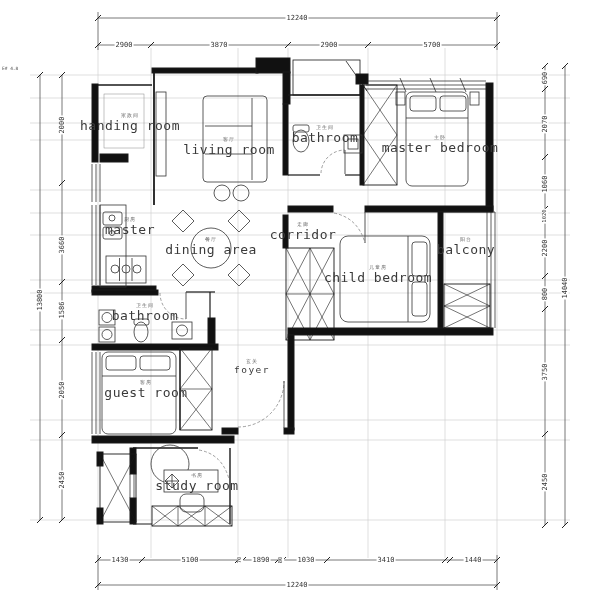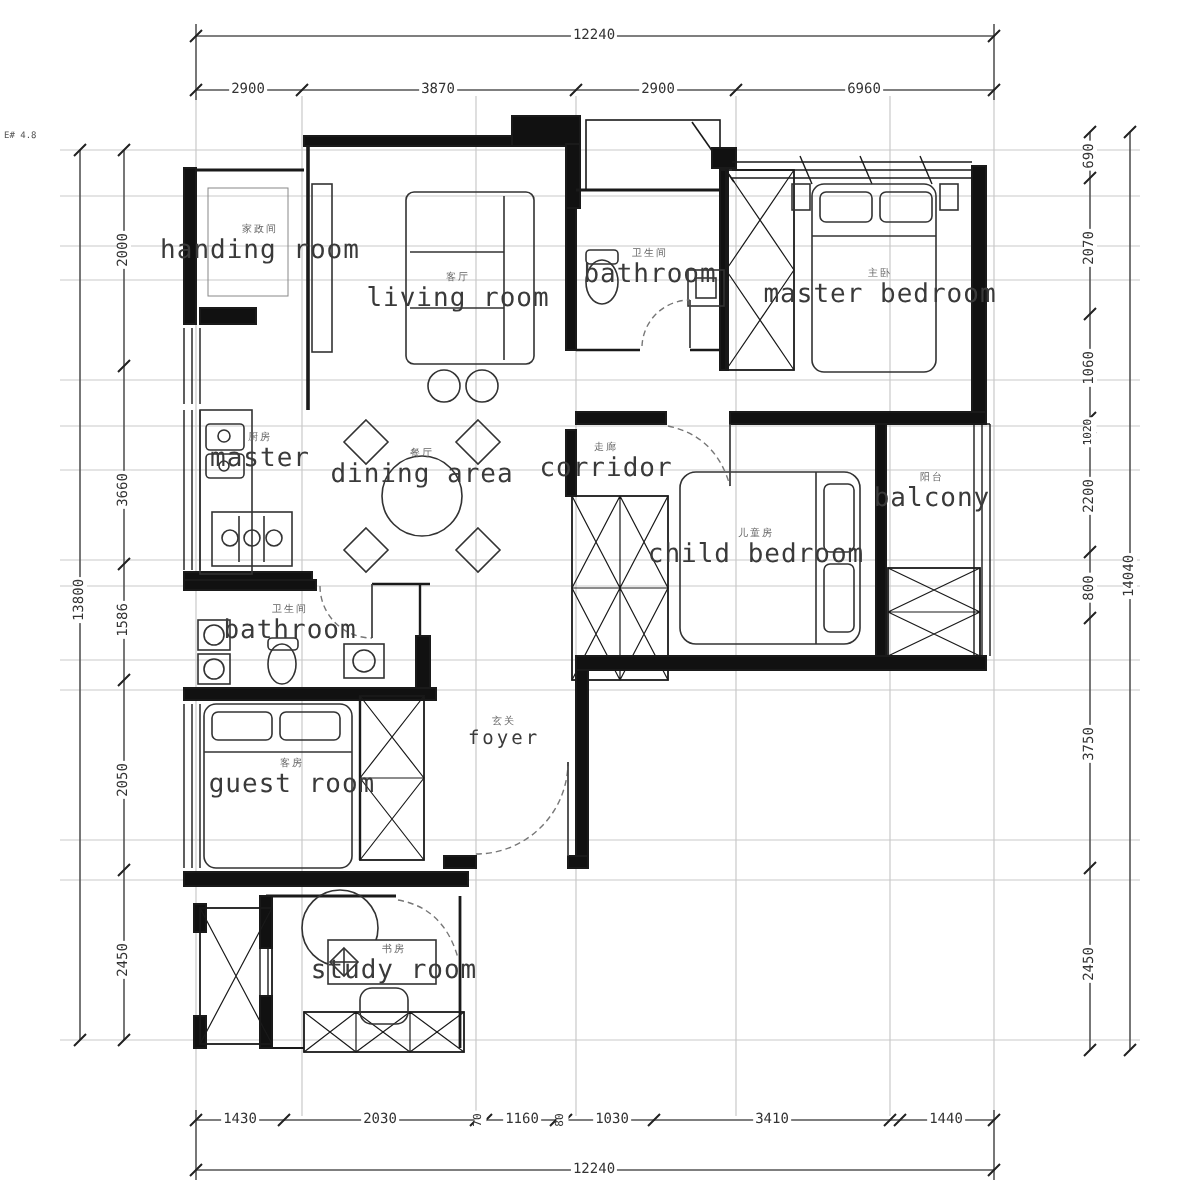--- a/index.html
+++ b/index.html
@@ -283,26 +283,26 @@
     <line x1="284" y1="428" x2="284" y2="381"></line>
   </g>
 </svg>
 
   <span class="note" style="left:2px;top:66px">E# 4.8</span>
 
   <span class="dim" style="left:297px;top:18px">12240</span>
   <span class="dim" style="left:124px;top:45px">2900</span>
   <span class="dim" style="left:219px;top:45px">3870</span>
   <span class="dim" style="left:329px;top:45px">2900</span>
-  <span class="dim" style="left:432px;top:45px">6960</span>
+  <span class="dim" style="left:432px;top:45px">5700</span>
 
   <span class="dim" style="left:120px;top:560px">1430</span>
-  <span class="dim" style="left:190px;top:560px">2030</span>
+  <span class="dim" style="left:190px;top:560px">5100</span>
   <span class="dim v small" style="left:240px;top:560px">70</span>
-  <span class="dim" style="left:261px;top:560px">1160</span>
+  <span class="dim" style="left:261px;top:560px">1890</span>
   <span class="dim v small" style="left:281px;top:560px">80</span>
   <span class="dim" style="left:306px;top:560px">1030</span>
   <span class="dim" style="left:386px;top:560px">3410</span>
   <span class="dim" style="left:473px;top:560px">1440</span>
   <span class="dim" style="left:297px;top:585px">12240</span>
 
   <span class="dim v" style="left:62px;top:125px">2000</span>
   <span class="dim v" style="left:62px;top:245px">3660</span>
   <span class="dim v" style="left:62px;top:310px">1586</span>
   <span class="dim v" style="left:62px;top:390px">2050</span>
@@ -332,21 +332,21 @@
     <span class="en">bathroom</span>
   </div>
   <div class="room" style="left:440px;top:134px">
     <span class="cn">主卧</span>
     <span class="en">master bedroom</span>
   </div>
   <div class="room" style="left:130px;top:216px">
     <span class="cn">厨房</span>
     <span class="en">master</span>
   </div>
-  <div class="room" style="left:211px;top:224px">
+  <div class="room" style="left:211px;top:236px">
     <span class="cn">餐厅</span>
     <span class="en">dining area</span>
   </div>
   <div class="room" style="left:303px;top:221px">
     <span class="cn">走廊</span>
     <span class="en">corridor</span>
   </div>
   <div class="room" style="left:378px;top:264px">
     <span class="cn">儿童房</span>
     <span class="en">child bedroom</span>

